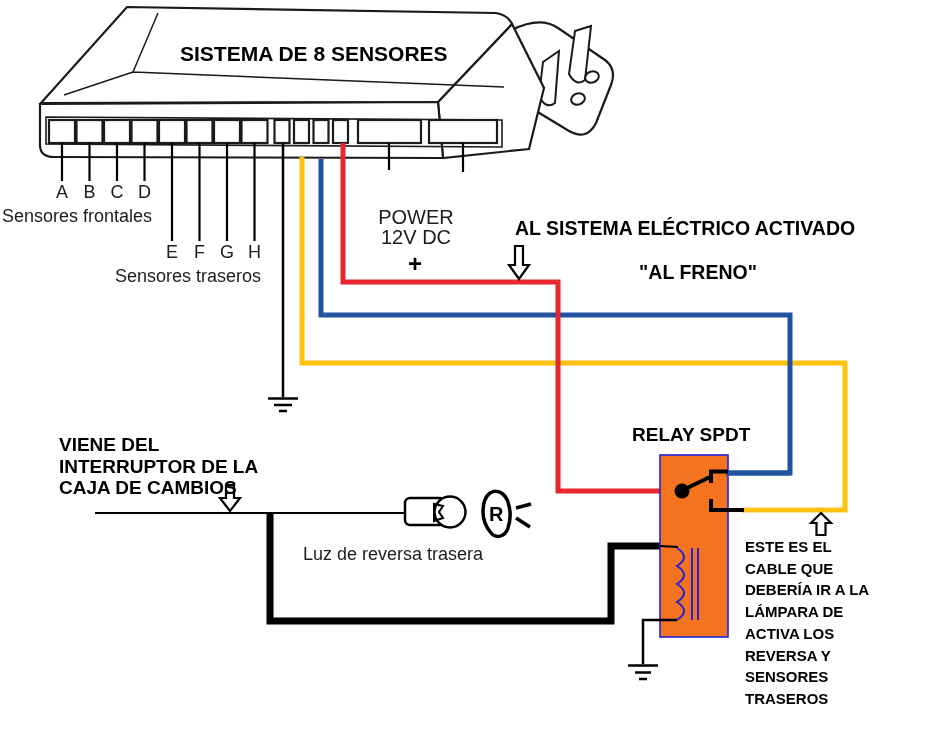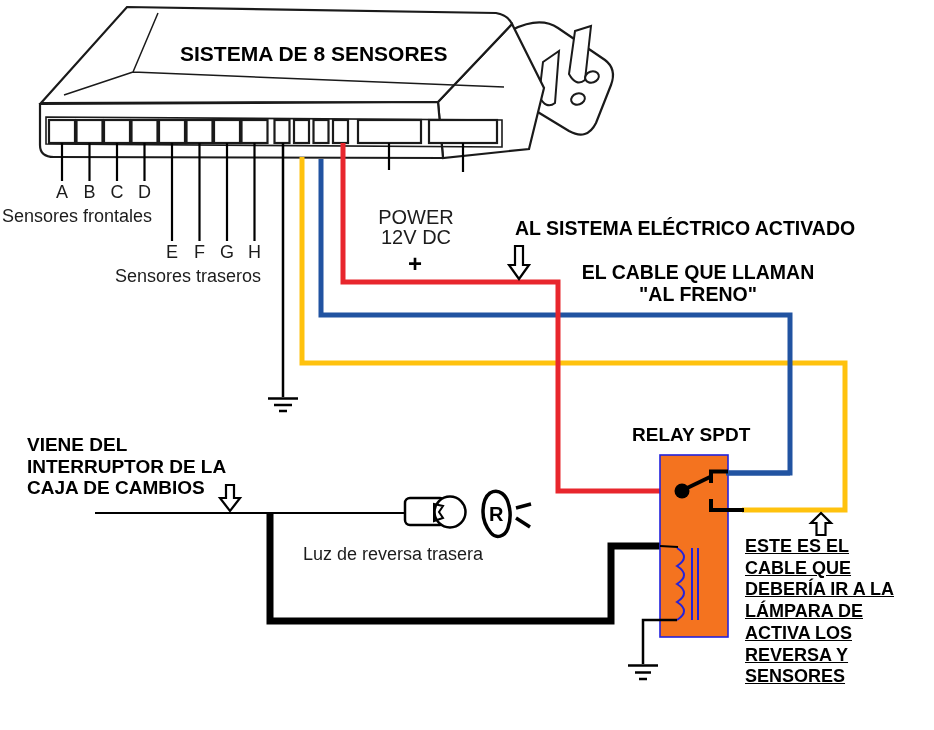--- a/index.html
+++ b/index.html
@@ -8,22 +8,22 @@
     font-family:"Liberation Sans", sans-serif;
   }
   #art{position:absolute;left:0;top:0;}
   .txt{position:absolute;white-space:nowrap;color:#000;}
   .bold{font-weight:bold;}
   .reg{font-weight:normal;color:#1c1c1c;}
   .center{text-align:center;}
   .title{font-size:21px;letter-spacing:0px;}
   .anno{font-size:19.5px;}
   .pin{font-size:18px;width:20px;text-align:center;}
-  .note{font-size:18px;line-height:21.7px;text-decoration:underline;}
-  .vblock{line-height:21.5px;font-size:19px;}
+  .note{font-size:15px;line-height:21.7px;}
+  .vblock{line-height:21.5px;font-size:19px;margin-left:32px;}
   .cable{line-height:22px;font-size:19.5px;width:240px;}
   .power{font-size:20px;line-height:20px;width:100px;}
   .plus{font-size:24px;}
 </style>
 </head>
 <body>
 
 <div id="stage">
 
   <svg id="art" width="934" height="730" viewBox="0 0 934 730">
@@ -156,21 +156,20 @@
 
   <div class="txt reg power center" style="left:366px;top:207px;">
     <div>POWER</div>
     <div>12V DC</div>
   </div>
   <div class="txt bold plus" style="left:408px;top:250px;">+</div>
 
   <div class="txt bold anno" style="left:515px;top:217px;">AL SISTEMA ELÉCTRICO ACTIVADO</div>
 
   <div class="txt bold cable center" style="left:578px;top:261px;">
-    <div>EL CABLE QUE LLAMAN</div>
     <div>"AL FRENO"</div>
   </div>
 
   <div class="txt bold" style="left:632px;top:424px;font-size:19px;">RELAY SPDT</div>
 
   <div class="txt bold vblock" style="left:27px;top:434px;">
     <div>VIENE DEL</div>
     <div>INTERRUPTOR DE LA</div>
     <div>CAJA DE CAMBIOS</div>
   </div>
@@ -178,15 +177,16 @@
   <div class="txt reg" style="left:303px;top:544px;font-size:18px;">Luz de reversa trasera</div>
 
   <div class="txt bold note" style="left:745px;top:536px;">
     <div>ESTE ES EL</div>
     <div>CABLE QUE</div>
     <div>DEBERÍA IR A LA</div>
     <div>LÁMPARA DE</div>
     <div>ACTIVA LOS</div>
     <div>REVERSA Y</div>
     <div>SENSORES</div>
+    <div>TRASEROS</div>
   </div>
 
 </div>
 
 </body></html>

